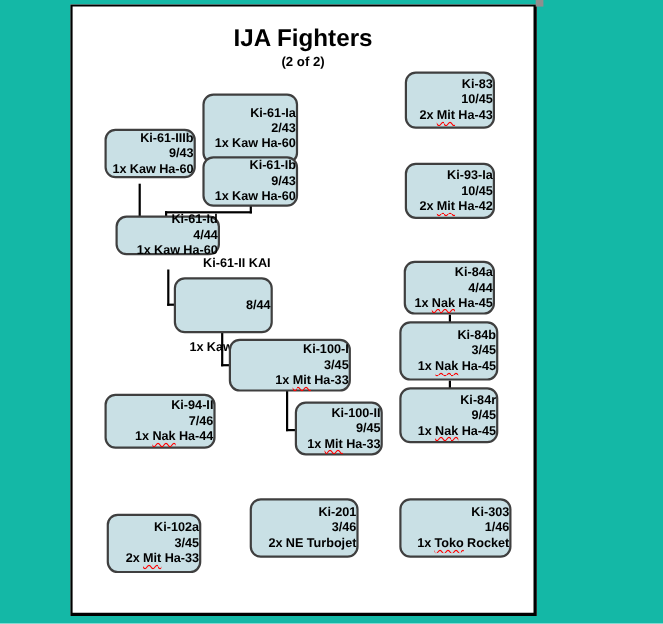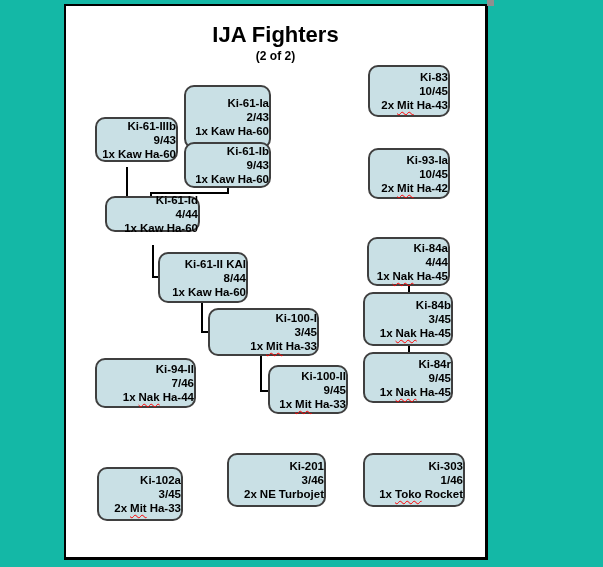--- a/index.html
+++ b/index.html
@@ -72,21 +72,21 @@
       <div class="node" style="left: 184px; top: 142px; width: 87px; height: 46px;">
     <div class="node-name">Ki-61-Ib</div>
     <div class="node-date">9/43</div>
     <div class="node-engine"><span>1x</span><span>Kaw</span><span>Ha-60</span></div>
   </div>
       <div class="node" style="left: 105px; top: 196px; width: 95px; height: 36px;">
     <div class="node-name">Ki-61-Id</div>
     <div class="node-date">4/44</div>
     <div class="node-engine"><span>1x</span><span>Kaw</span><span>Ha-60</span></div>
   </div>
-      <div class="node" style="left: 158px; top: 252px; width: 90px; height: 51px;">
+      <div class="node" style="left: 158px; top: 252px; width: 90px; height: 51px; gap: 24px;">
     <div class="node-name">Ki-61-II KAI</div>
     <div class="node-date">8/44</div>
     <div class="node-engine"><span>1x</span><span>Kaw</span><span>Ha-60</span></div>
   </div>
       <div class="node" style="left: 208px; top: 308px; width: 111px; height: 48px;">
     <div class="node-name">Ki-100-I</div>
     <div class="node-date">3/45</div>
     <div class="node-engine"><span>1x</span><span class="squiggle">Mit</span><span>Ha-33</span></div>
   </div>
       <div class="node" style="left: 268px; top: 365px; width: 80px; height: 49px; padding-left: 20px;">

